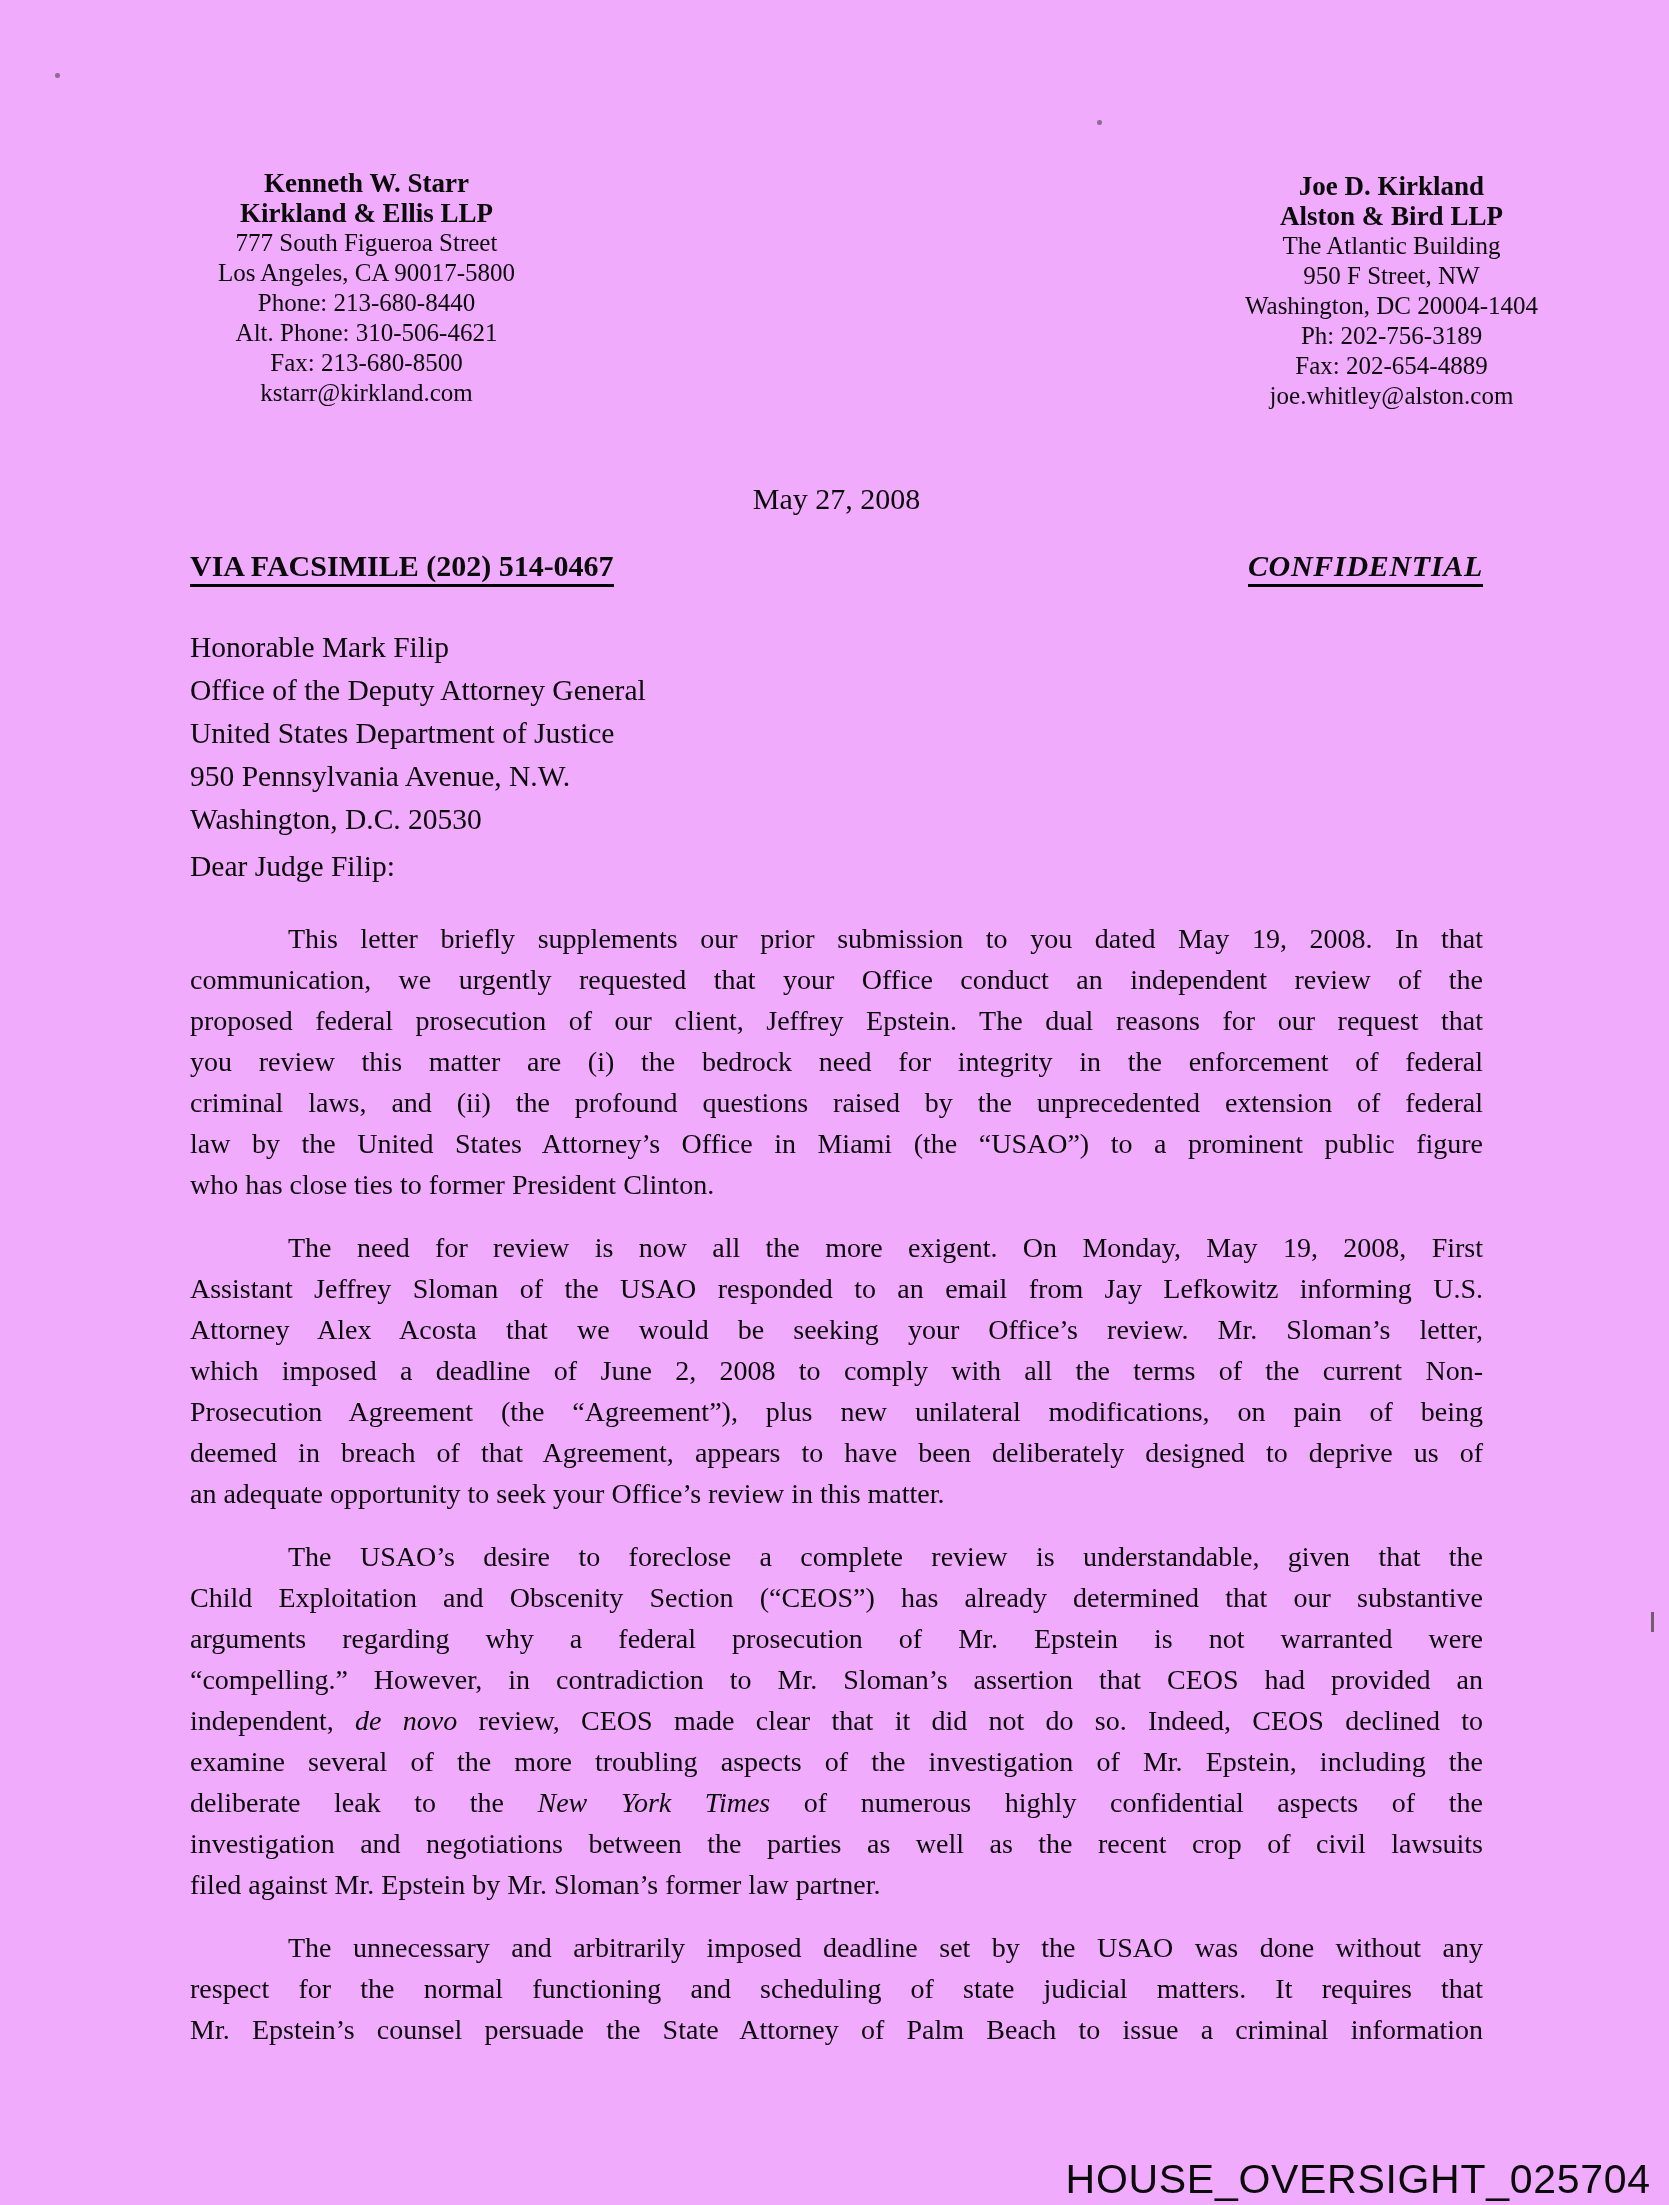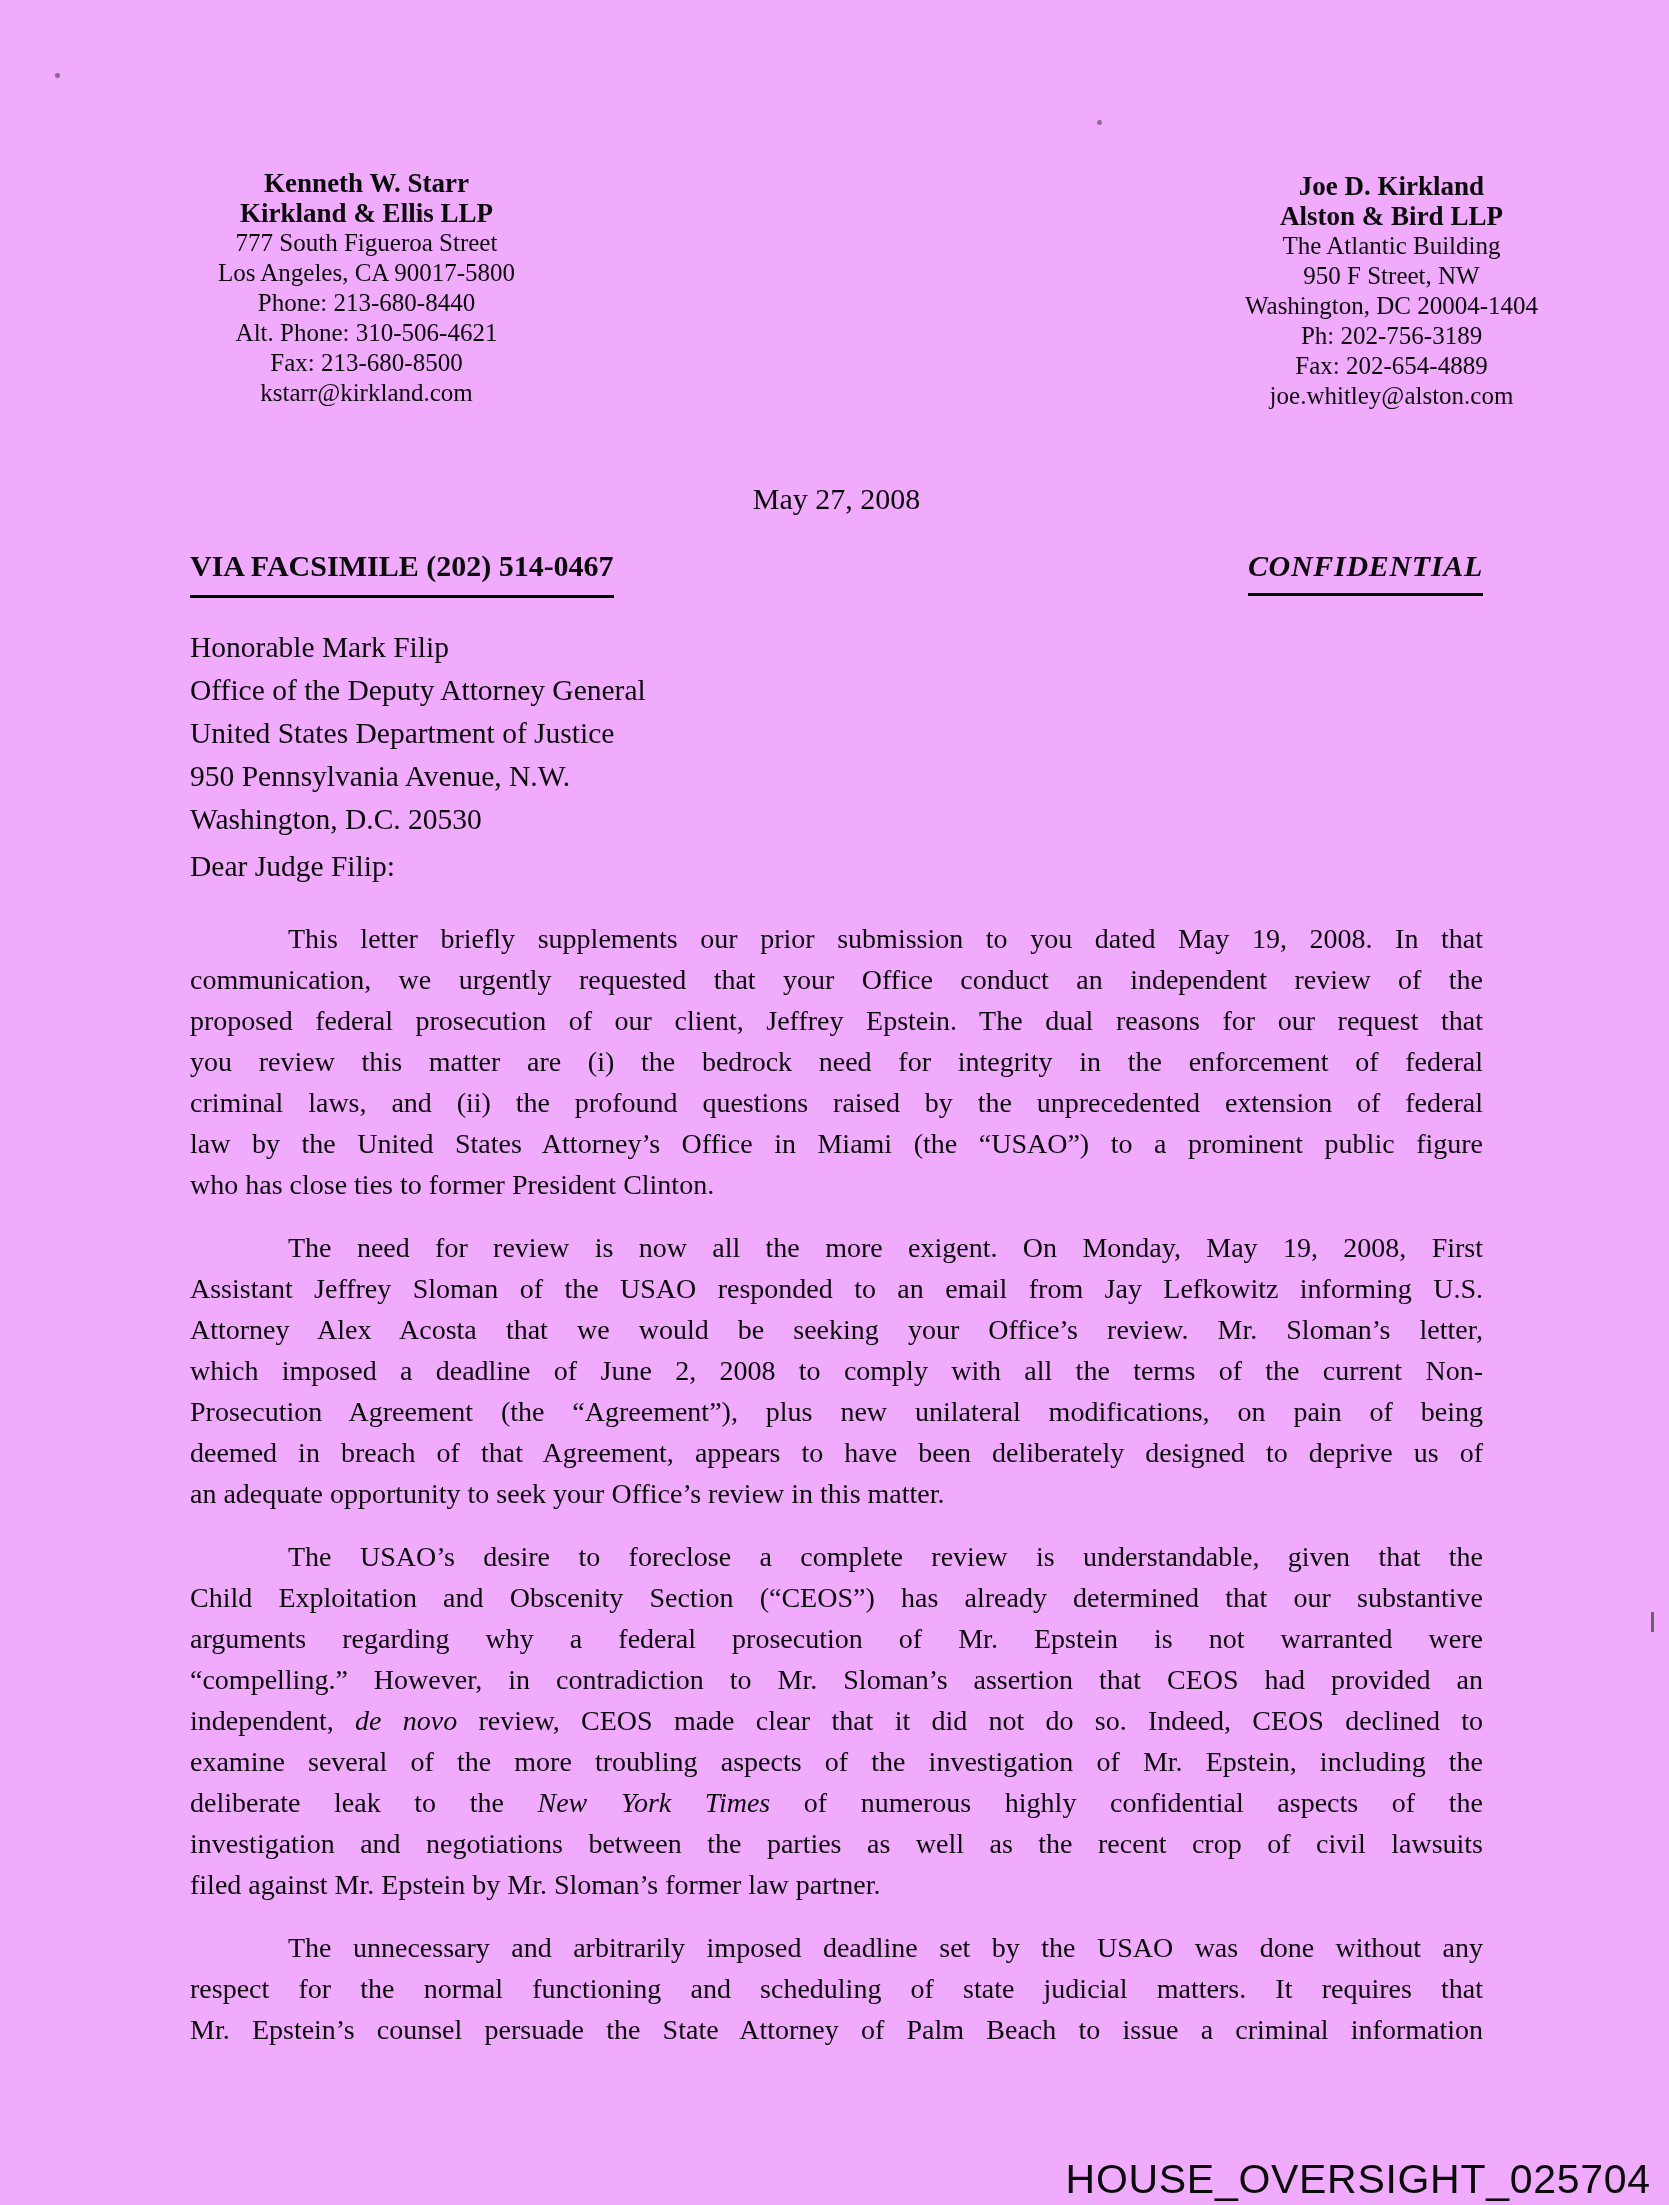--- a/index.html
+++ b/index.html
@@ -18,22 +18,22 @@
   .lh .bold { font-weight: bold; font-size: 27px; }
   .dateline {
     position: absolute; top: 482px; left: 190px; width: 1293px;
     text-align: center; font-size: 30px;
   }
   .refline {
     position: absolute; top: 549px; left: 190px; width: 1293px;
     display: flex; justify-content: space-between; align-items: baseline;
     font-size: 30px;
   }
-  .via  { font-weight: bold; border-bottom: 3.9px solid #000; padding-bottom: 12px; }
-  .conf { font-weight: bold; font-style: italic; border-bottom: 3.9px solid #000; padding-bottom: 10px; letter-spacing: 0.7px; }
+  .via  { font-weight: bold; border-bottom: 3.9px solid #000; padding-bottom: 1px; }
+  .conf { font-weight: bold; font-style: italic; border-bottom: 3.9px solid #000; padding-bottom: 1px; letter-spacing: 0.7px; }
   .recipient { position: absolute; top: 626px; left: 190px; font-size: 29.5px; line-height: 43px; }
   .salutation { position: absolute; top: 850px; left: 190px; font-size: 29.5px; }
   .bodytext { position: absolute; top: 918px; left: 190px; width: 1293px; font-size: 28px; }
   .para { margin: 0 0 22px 0; }
   .line { line-height: 41px; text-align: justify; text-align-last: justify; }
   .line.first { text-indent: 98px; }
   .line.last  { text-align-last: left; }
   .italic { font-style: italic; }
   .footer {
     position: absolute; top: 2156px; right: 18.3px;

